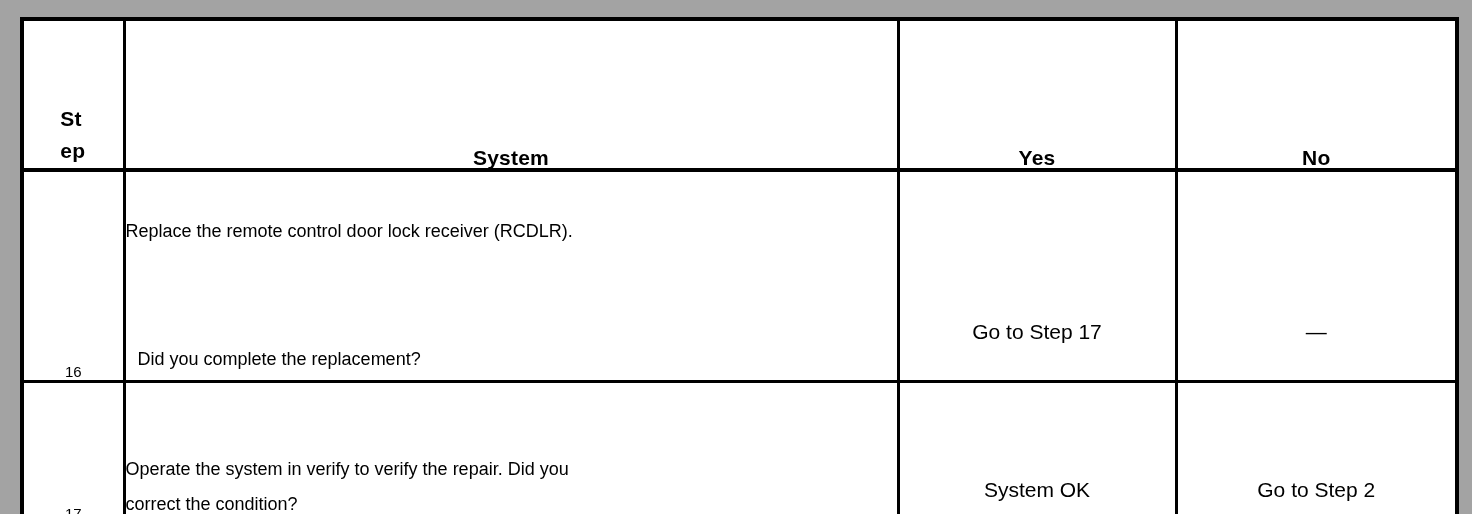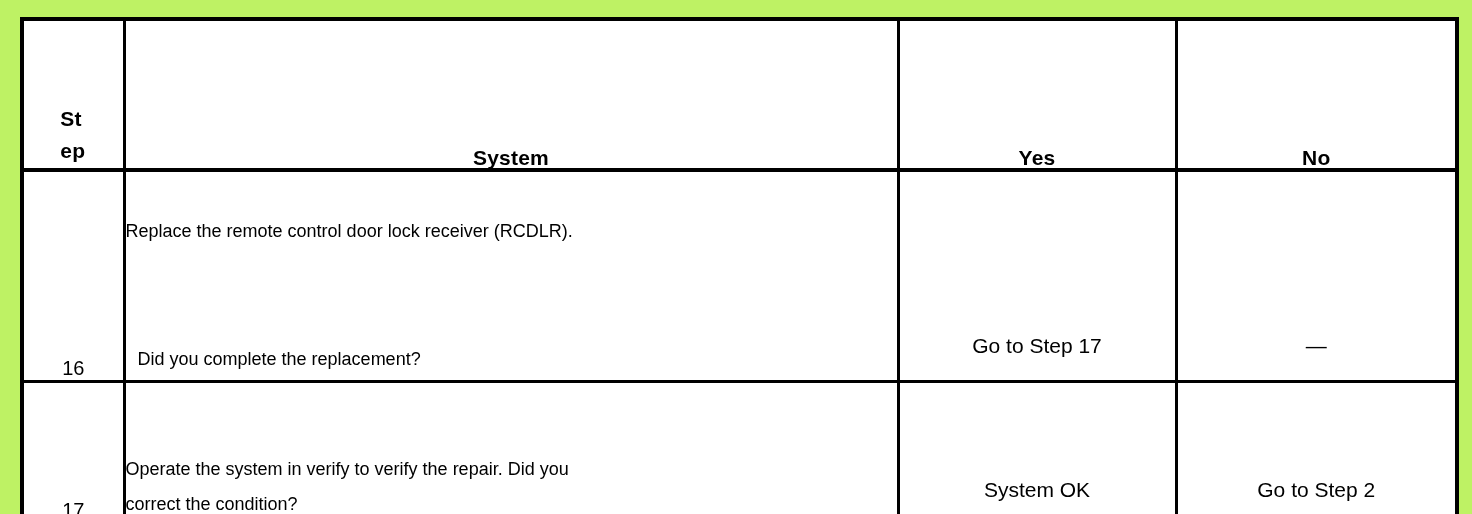--- a/index.html
+++ b/index.html
@@ -13,21 +13,21 @@
     height: 514px;
     overflow: hidden;
     font-family: "Liberation Sans", "DejaVu Sans", sans-serif;
     color: #000000;
   }
 
   .page {
     position: relative;
     width: 1472px;
     height: 514px;
-    background: #bef264;
+    background: #a3a3a3;
   }
 
   
   .diag-table {
     position: absolute;
     left: 20px;
     top: 17px;
     width: 1435px;
     border-collapse: collapse;
     table-layout: fixed;
@@ -78,42 +78,42 @@
     width: 26px;
     margin: 0 auto;
     word-break: break-all;
     text-align: left;
   }
 
   
   .step-cell {
     text-align: center;
     vertical-align: middle;
-    font-size: 20px;
+    font-size: 15px;
     font-weight: normal;
   }
 
   .action-cell {
     vertical-align: top;
     text-align: left;
     font-size: 18px;
     padding: 14px 10px 10px 18px;
     line-height: 1.0;
   }
 
   .answer-cell {
     text-align: center;
     vertical-align: bottom;
     font-size: 21px;
     padding-bottom: 24px;
   }
 
   .answer-cell.mid {
     vertical-align: bottom;
-    padding-bottom: 22px;
+    padding-bottom: 36px;
   }
 
   
   .row-tall .action-cell { height: 208px; }
   .stmt-line  { margin: 0 0 0 0; }
   .gap-block  { height: 98px; }
   .quest-line { margin: 12px; }
 
   
   .row-short .action-cell {

